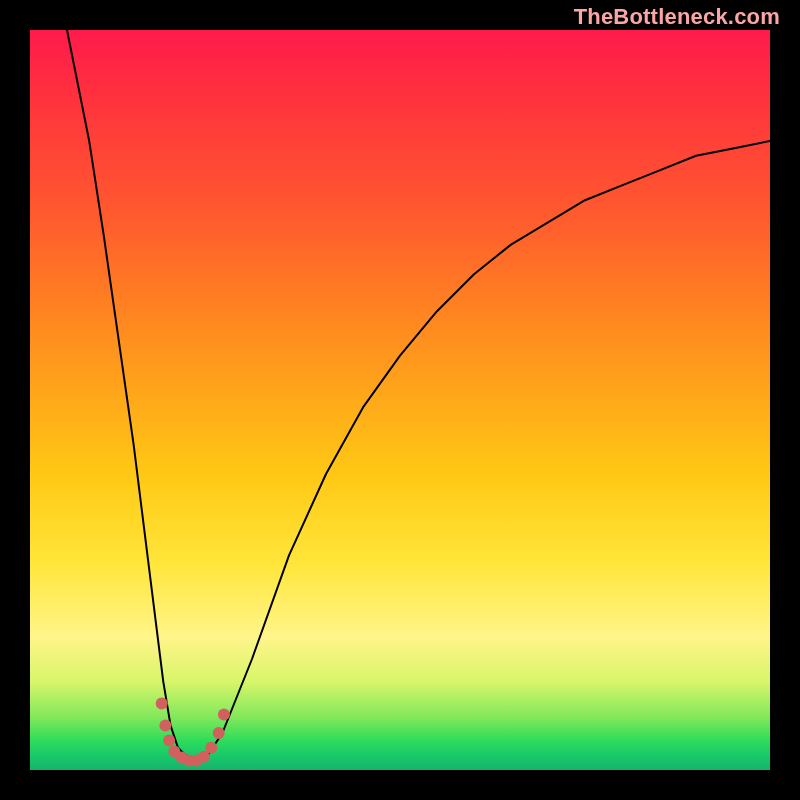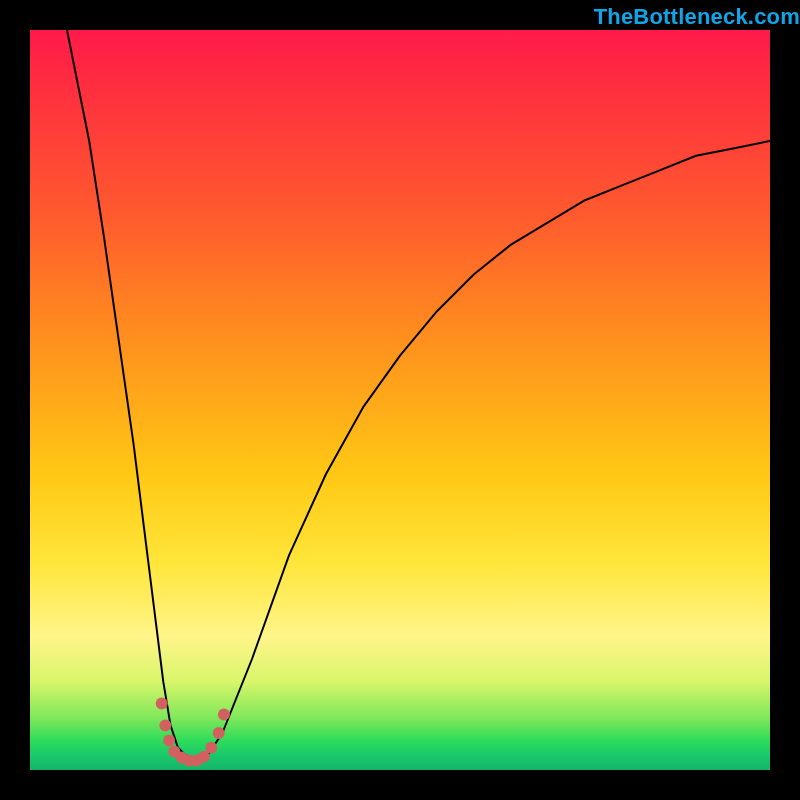--- a/index.html
+++ b/index.html
@@ -36,24 +36,24 @@
       #d9f56a 88%,
       #7ee85a 93%,
       #2edc5a 96%,
       #19c96b 98%,
       #15b46a 100%
     );
   }
   .watermark {
     position: absolute;
     top: 4px;
-    right: 0;
+    right: 20px;
     font-size: 22px;
     font-weight: 600;
-    color: #0ea5e9;
+    color: #fca5a5;
     letter-spacing: 0.2px;
     user-select: none;
   }
   svg.curve {
     position: absolute;
     inset: 0;
     width: 740px;
     height: 740px;
   }
 </style>

